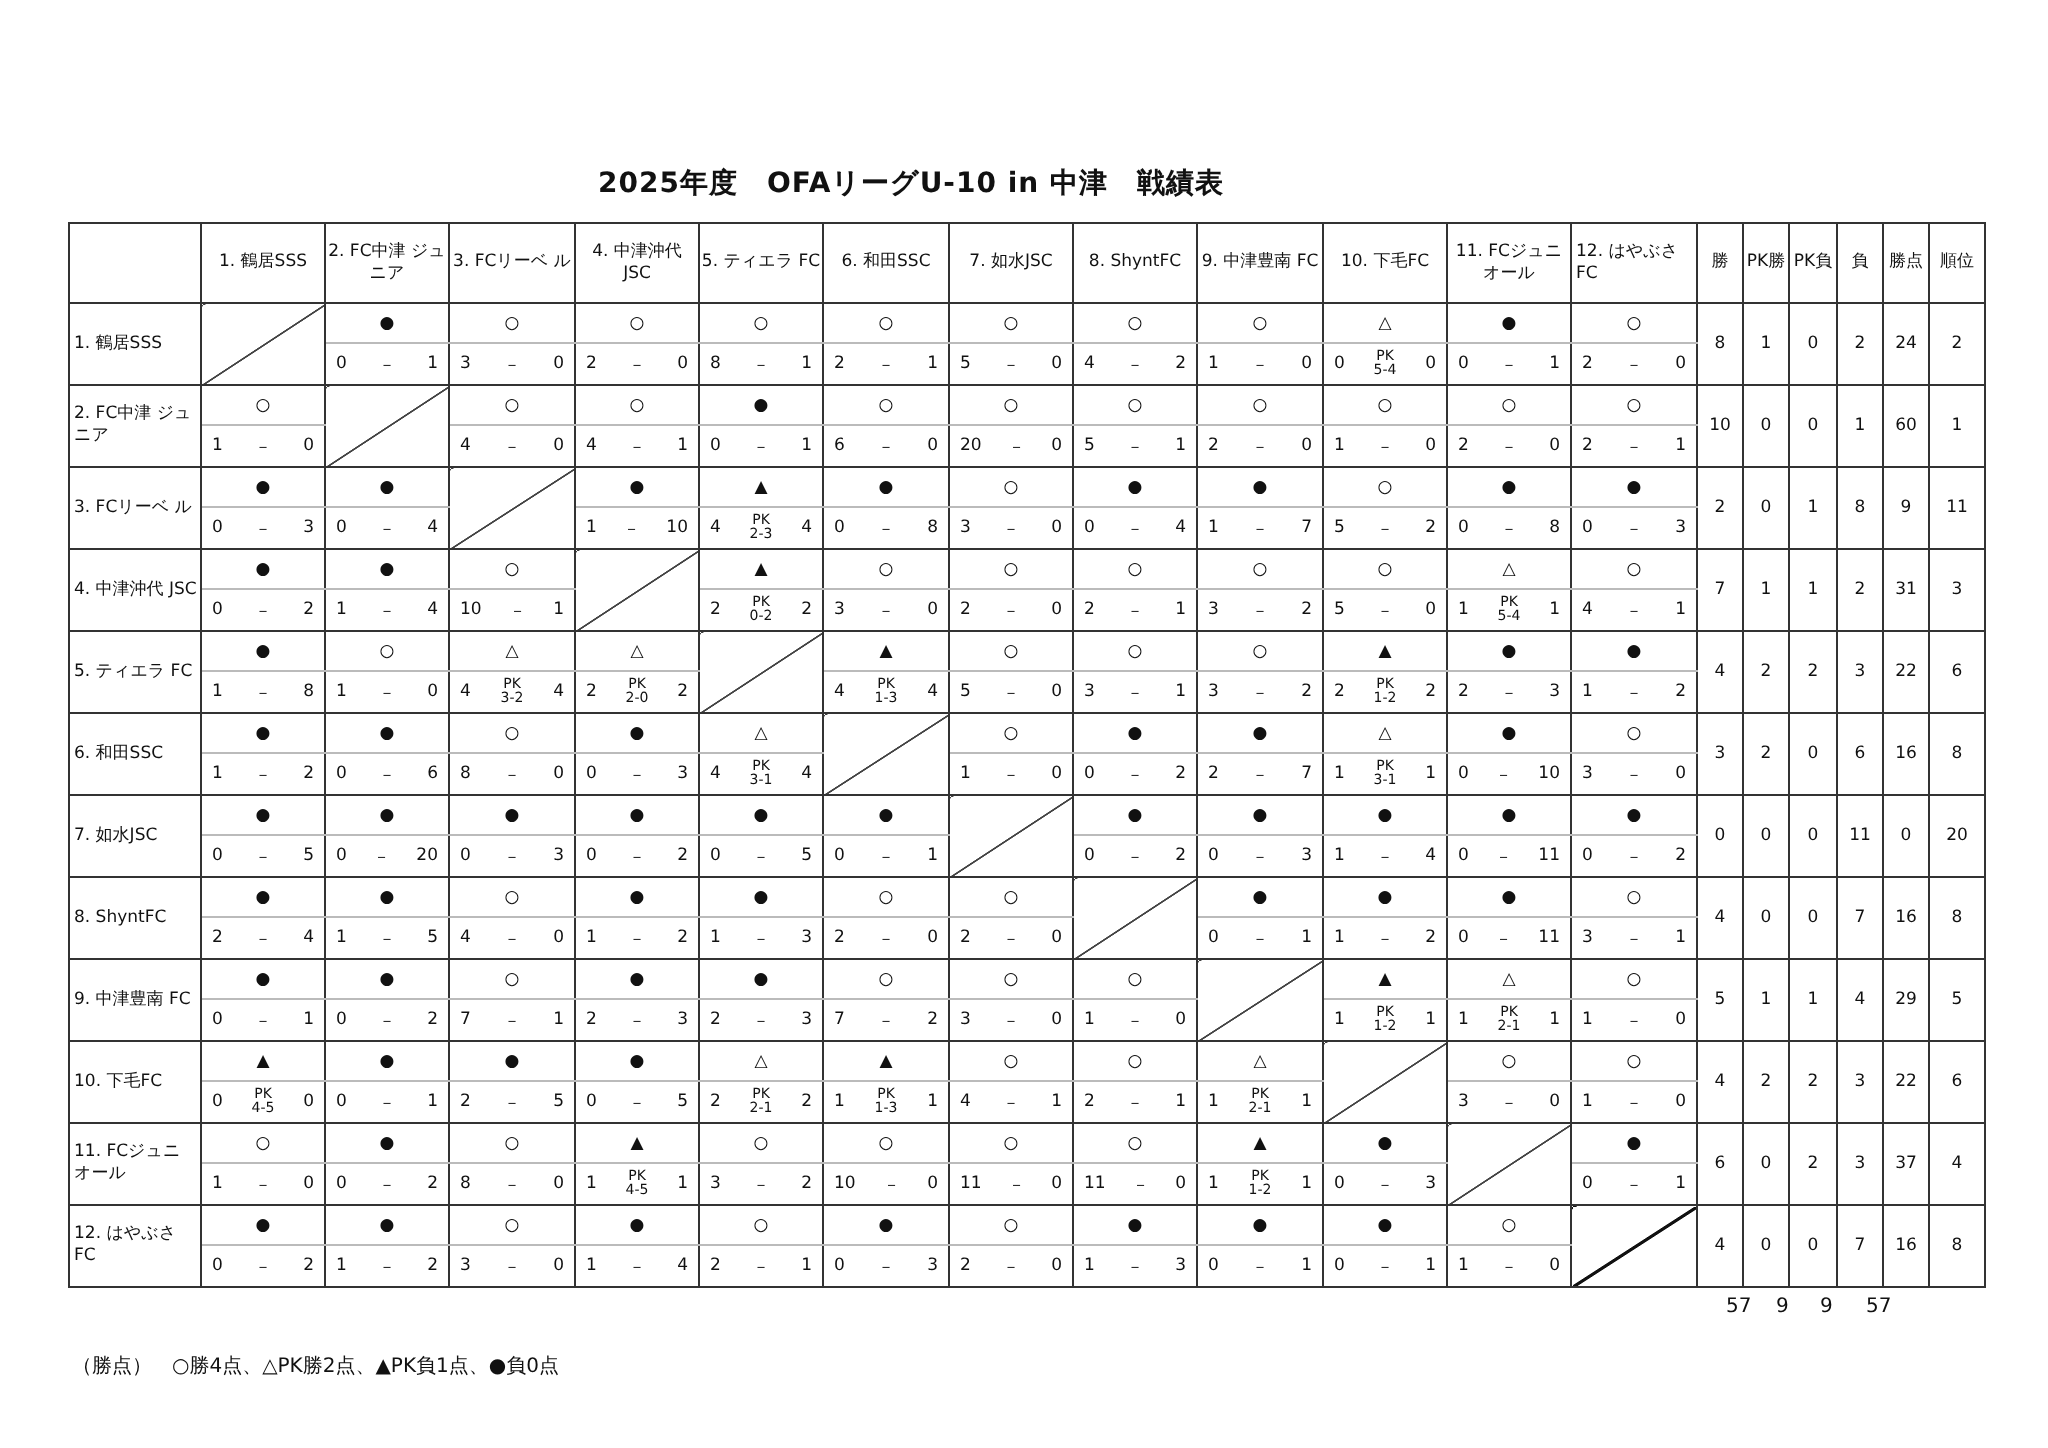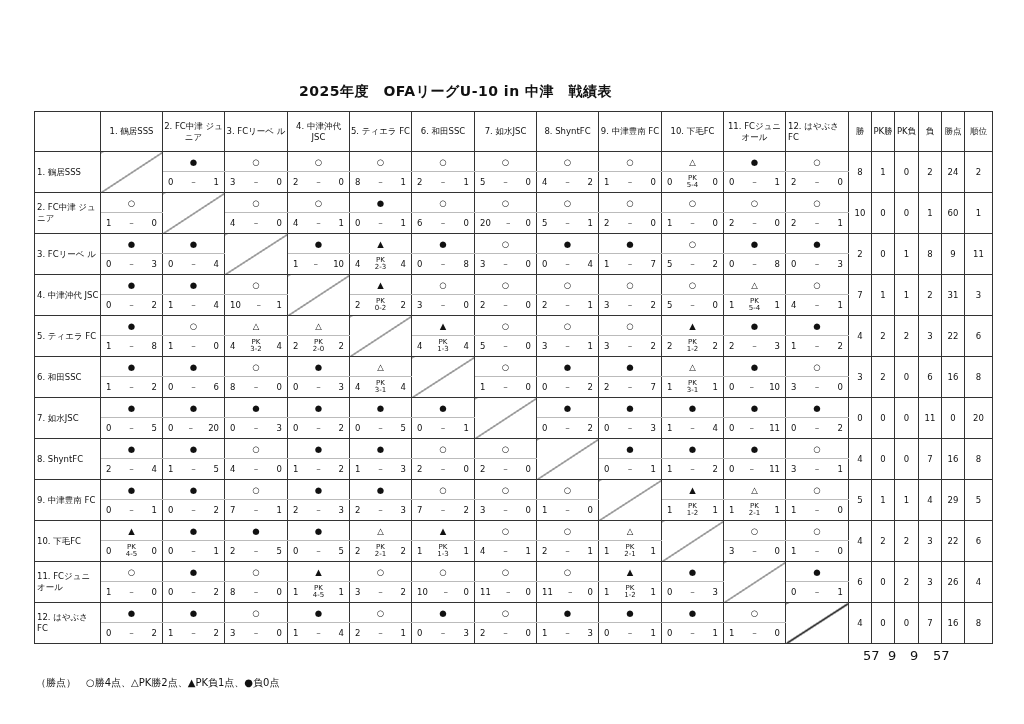--- a/index.html
+++ b/index.html
@@ -18,21 +18,21 @@
   td.score { height:20px; position:relative; }
   .sc { display:flex; justify-content:space-between; align-items:center; padding:0 5px; font-size:8.5px; height:20px; }
   .sc .mid { font-size:7px; line-height:7px; text-align:center; }
   td.diag { position:relative; background:
      linear-gradient(to bottom right, transparent calc(50% - 0.6px), #444 calc(50% - 0.3px), #444 calc(50% + 0.3px), transparent calc(50% + 0.6px)); }
   td.diag.last { background:
      linear-gradient(to bottom right, transparent calc(50% - 1px), #111 calc(50% - 0.6px), #111 calc(50% + 0.6px), transparent calc(50% + 1px)); }
   td.stat { text-align:center; font-size:8.5px; }
   td.rank { text-align:center; font-size:13px; font-weight:bold; }
   .legend { position:absolute; left:36px; top:676px; font-size:10px; }
-  .totals { position:absolute; top:648px; font-size:13px; }
+  .totals { position:absolute; top:648px; font-size:10px; }
 </style>
 </head>
 <body>
 
 <div class="title">2025年度　OFAリーグU-10 in 中津　戦績表</div>
 
 <table class="grid">
   <colgroup>
     <col style="width:66px">
     <col style="width:62px">
@@ -1089,21 +1089,21 @@
         <td class="mark">○</td>
         <td class="mark">○</td>
         <td class="mark">▲</td>
         <td class="mark">●</td>
         <td class="diag" rowspan="2"></td>
         <td class="mark">●</td>
         <td class="stat" rowspan="2">6</td>
         <td class="stat" rowspan="2">0</td>
         <td class="stat" rowspan="2">2</td>
         <td class="stat" rowspan="2">3</td>
-        <td class="stat" rowspan="2">26</td>
+        <td class="stat" rowspan="2">37</td>
         <td class="rank" rowspan="2">4</td>
       </tr>
       <tr>
         <td class="score">
           <div class="sc">
             <span>1</span>
             <span class="mid" style="font-size: 8px;">－</span>
             <span>0</span>
           </div>
         </td>

